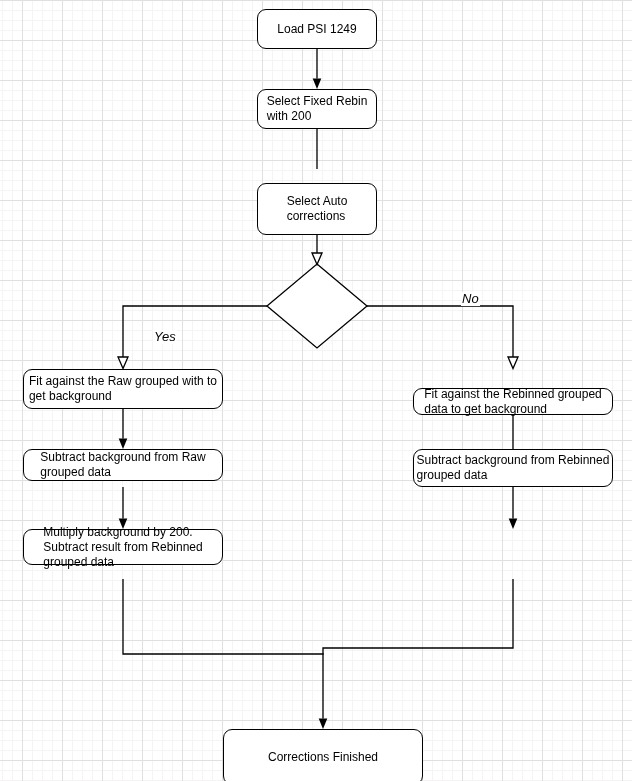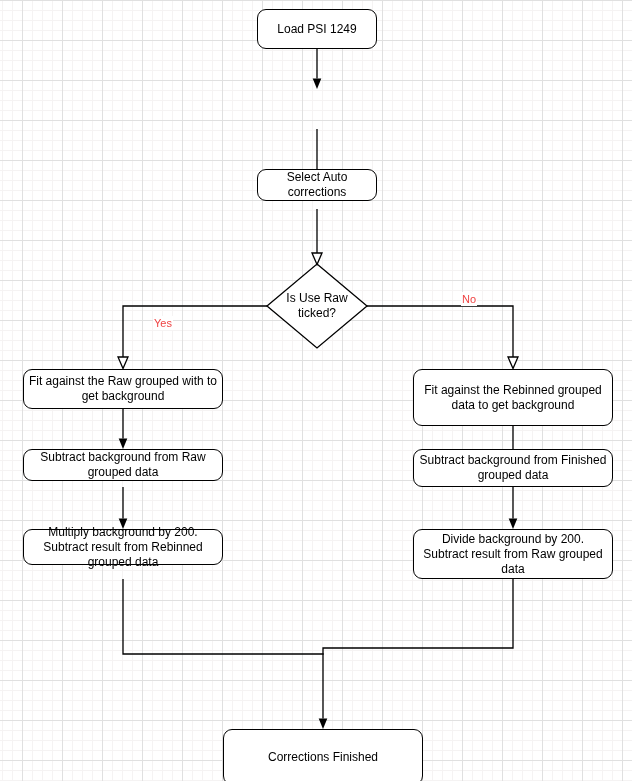--- a/index.html
+++ b/index.html
@@ -36,36 +36,37 @@
     border: 1.3px solid #000000;
     border-radius: 9px;
     display: flex;
     align-items: center;
     justify-content: center;
   }
   .node-label {
     font-size: 12px;
     line-height: 15px;
     color: #000000;
-    text-align: center;
+    text-align: left;
     white-space: pre-line;
   }
   .diamond-label {
     position: absolute;
     display: flex;
     align-items: center;
     justify-content: center;
   }
   .edge-label {
     position: absolute;
-    font-size: 11px;
+    font-size: 13px;
     line-height: 14px;
-    color: #ef4444;
+    color: #000000;
     background: #ffffff;
     padding: 0 1px;
+    font-style: italic;
   }
 </style>
 </head>
 <body>
 
 <div class="canvas">
 
   <svg class="edge-layer" width="632" height="781" viewBox="0 0 632 781">
 
     <g stroke="#000000" stroke-width="1.3" fill="none">
@@ -96,63 +97,58 @@
       <path d="M317 264.5 L312 253 L322 253 Z"></path>
       <path d="M123 368.5 L118 357 L128 357 Z"></path>
       <path d="M513 368.5 L508 357 L518 357 Z"></path>
     </g>
   </svg>
 
   <div class="node" style="left:257px;top:9px;width:120px;height:40px">
     <span class="node-label">Load PSI 1249</span>
   </div>
 
+  <div class="node" style="left:257px;top:89px;width:120px;height:40px">
+    <span class="node-label">Select Fixed Rebin
+with 200</span>
+  </div>
 
-  <div class="node" style="left:257px;top:169px;width:120px;height:32px">
+  <div class="node" style="left:257px;top:183px;width:120px;height:52px">
     <span class="node-label">Select Auto
 corrections</span>
   </div>
 
-  <div class="diamond-label" style="left:267px;top:276px;width:100px;height:60px">
-    <span class="node-label">Is Use Raw
-ticked?</span>
-  </div>
 
-  <div class="edge-label" style="left:153px;top:316px">Yes</div>
+  <div class="edge-label" style="left:153px;top:330px">Yes</div>
   <div class="edge-label" style="left:461px;top:292px">No</div>
 
   <div class="node" style="left:23px;top:369px;width:200px;height:40px">
     <span class="node-label">Fit against the Raw grouped with to
 get background</span>
   </div>
 
   <div class="node" style="left:23px;top:449px;width:200px;height:32px">
     <span class="node-label">Subtract background from Raw
 grouped data</span>
   </div>
 
   <div class="node" style="left:23px;top:529px;width:200px;height:36px">
     <span class="node-label">Multiply background by 200.
 Subtract result from Rebinned
 grouped data</span>
   </div>
 
-  <div class="node" style="left:413px;top:369px;width:200px;height:57px">
+  <div class="node" style="left:413px;top:388px;width:200px;height:27px">
     <span class="node-label">Fit against the Rebinned grouped
 data to get background</span>
   </div>
 
   <div class="node" style="left:413px;top:449px;width:200px;height:38px">
-    <span class="node-label">Subtract background from Finished
+    <span class="node-label">Subtract background from Rebinned
 grouped data</span>
   </div>
 
-  <div class="node" style="left:413px;top:529px;width:200px;height:50px">
-    <span class="node-label">Divide background by 200.
-Subtract result from Raw grouped
-data</span>
-  </div>
 
   <div class="node" style="left:223px;top:729px;width:200px;height:56px">
     <span class="node-label">Corrections Finished</span>
   </div>
 
 </div>
 
 </body></html>

